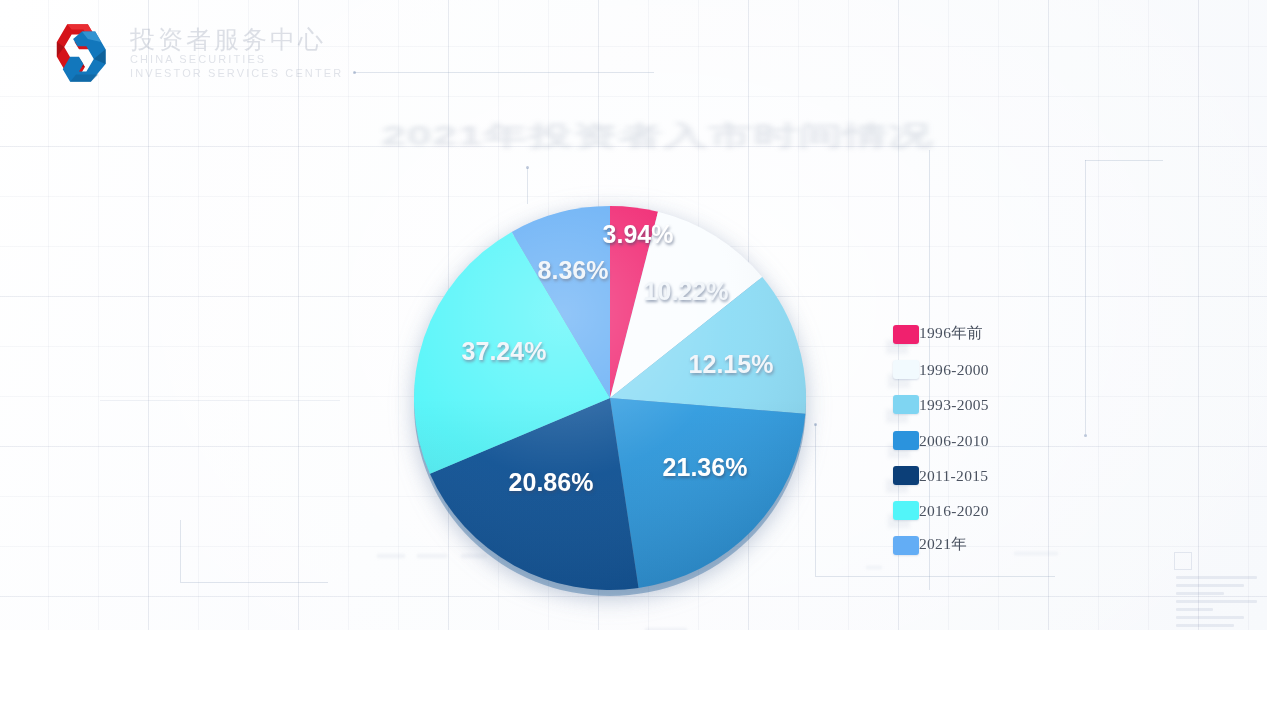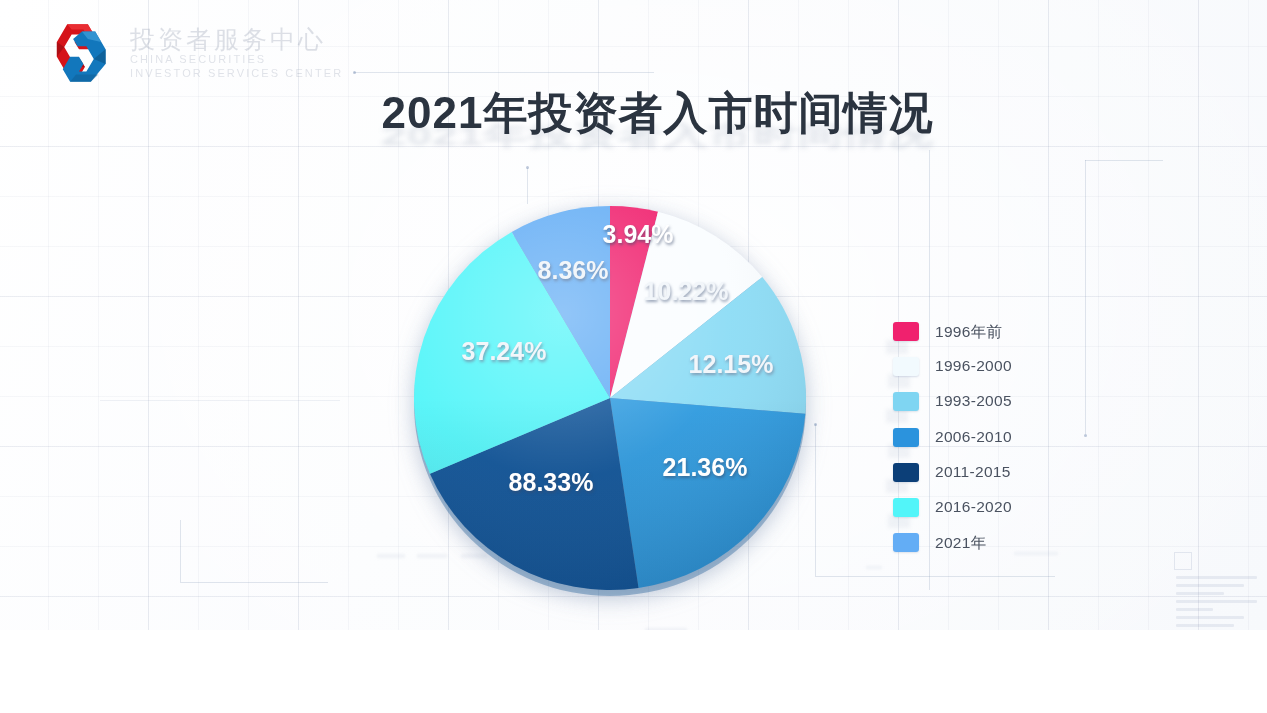--- a/index.html
+++ b/index.html
@@ -194,23 +194,23 @@
   .legend {
     position: absolute;
     left: 893px;
     top: 322px;
     display: flex;
     flex-direction: column;
     gap: 13.2px;
   }
   .legend-row {
     display: flex;
-    align-items: flex-start;
-    gap: 16px;
+    align-items: flex-end;
     height: 22px;
+    font-family: Liberation Serif, serif;
   }
   .legend-swatch {
     width: 26px;
     height: 19px;
     border-radius: 3px;
     flex: none;
     box-shadow: 0 1px 2px rgba(90,110,145,0.18);
   }
   .legend-label {
     font-size: 15.5px;
@@ -309,21 +309,20 @@
       </g>
     </svg>
     <div class="brand-text">
       <div class="brand-cn">投资者服务中心</div>
       <div class="brand-en1">CHINA SECURITIES</div>
       <div class="brand-en2">INVESTOR SERVICES CENTER</div>
     </div>
   </div>
 
   <div class="chart-title-echo">2021年投资者入市时间情况</div>
-  <div class="chart-title">2021年投资者入市时间情况</div>
 
   <div class="pie-wrap">
     <div class="pie-shadow"></div>
     <svg class="pie-svg" viewBox="0 0 400 404">
       <defs>
         <radialGradient id="gHi" cx="38%" cy="28%" r="78%">
           <stop offset="0%" stop-color="#ffffff" stop-opacity="0.30"></stop>
           <stop offset="55%" stop-color="#ffffff" stop-opacity="0.05"></stop>
           <stop offset="100%" stop-color="#2b3a55" stop-opacity="0.12"></stop>
         </radialGradient>
@@ -344,21 +343,21 @@
           <path d="M 201 202 L 102.71 35.89 A 196 192 0 0 1 201.00 10.00 Z" fill="#63ADF5"></path>
         </g>
       <ellipse cx="201" cy="202" rx="196" ry="192" fill="url(#gHi)"></ellipse>
       <path d="M5 202 A196 192 0 0 0 397 202 Z" fill="url(#gDepth)" opacity="0.55"></path>
     </svg>
     <div id="pie-labels">
         <div class="slice-label" style="left: 229px; top: 38px;">3.94%</div>
         <div class="slice-label dim" style="left: 277px; top: 95px;">10.22%</div>
         <div class="slice-label dim" style="left: 322px; top: 168px;">12.15%</div>
         <div class="slice-label" style="left: 296px; top: 271px;">21.36%</div>
-        <div class="slice-label" style="left: 142px; top: 286px;">88.33%</div>
+        <div class="slice-label" style="left: 142px; top: 286px;">20.86%</div>
         <div class="slice-label dim" style="left: 95px; top: 155px;">37.24%</div>
         <div class="slice-label dim" style="left: 164px; top: 74px;">8.36%</div>
       </div>
   </div>
 
   <div class="legend-ghost">
     <i style="left:0;top:0"></i>
     <i style="left:2px;top:34px"></i>
     <i style="left:0;top:69px"></i>
     <i style="left:2px;top:104px"></i>

